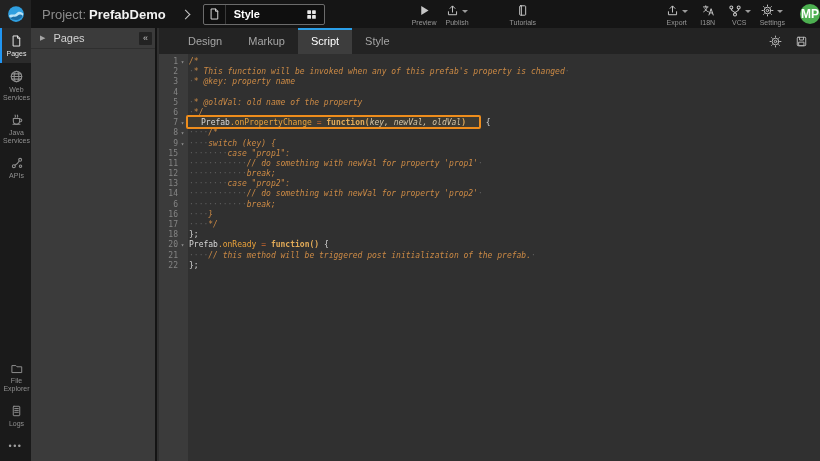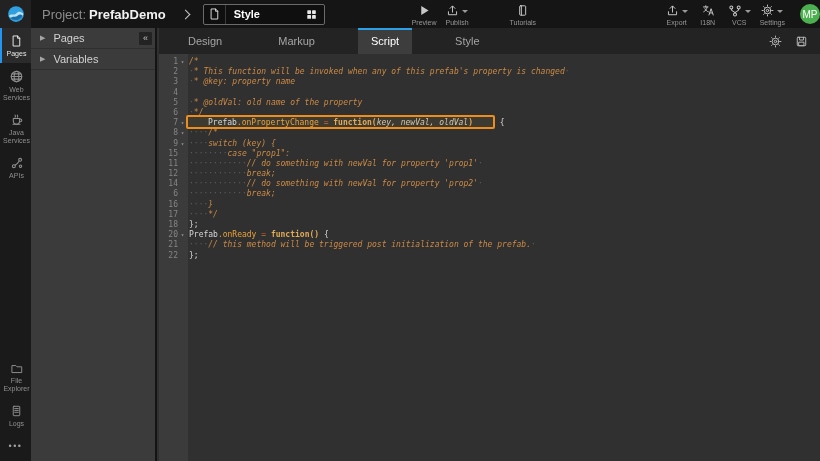--- a/index.html
+++ b/index.html
@@ -16,21 +16,21 @@
   .dd-icon{width:22px;height:100%;display:flex;align-items:center;justify-content:center;border-right:1px solid #3a3a3a;color:#d8d8d8;}
   .dd-label{flex:1;padding-left:8px;font-size:11px;font-weight:bold;color:#fff;}
   .dd-grid{width:24px;display:flex;align-items:center;justify-content:center;color:#e8e8e8;}
   .tb-group-left{display:flex;margin-left:84px;gap:3px;}
   .tb-group-right{display:flex;margin-left:auto;gap:3px;align-items:center;margin-right:7px;}
   .tb-btn{display:flex;flex-direction:column;align-items:center;min-width:28px;padding:2px 3px 1px;color:#c7c7c7;cursor:pointer;}
   .tb-btn .iconrow{display:flex;align-items:flex-start;height:14px;}
   .tb-btn .lbl{font-size:7px;color:#979797;margin-top:1px;white-space:nowrap;}
   .tb-btn.gap-before{margin-left:32px;}
   .caret{width:0;height:0;border-left:3px solid transparent;border-right:3px solid transparent;border-top:3.5px solid #9a9a9a;margin:6px 0 0 3px;}
-  .avatar{width:20px;height:20px;border-radius:50%;background:#4caf50;color:#fff;font-size:10px;font-weight:normal;display:flex;align-items:center;justify-content:center;margin-left:5px;flex:none;}
+  .avatar{width:20px;height:20px;border-radius:50%;background:#4caf50;color:#fff;font-size:12px;font-weight:bold;display:flex;align-items:center;justify-content:center;margin-left:5px;flex:none;}
   
   .sidebar{position:absolute;top:28px;left:0;bottom:0;width:31px;background:#1a1a1a;display:flex;flex-direction:column;z-index:4;}
   .sb-item{display:flex;flex-direction:column;align-items:center;padding:6px 0 5px;gap:2px;color:#8f8f8f;border-left:2px solid transparent;cursor:pointer;}
   .sb-item .sblbl{font-size:7px;line-height:1.15;text-align:center;width:30px;}
   .sb-item.active{background:#2b2b2b;border-left:2px solid #2196f3;color:#e6e6e6;}
   .sb-bottom{margin-top:auto;}
   .sb-more{color:#9f9f9f;font-size:9px;letter-spacing:1.5px;text-align:center;padding:8px 0 10px;cursor:pointer;}
   
   .panel{position:absolute;top:28px;left:31px;bottom:0;width:126px;background:#3b3b3b;border-right:2px solid #141414;z-index:3;}
   .panel-row{height:21px;display:flex;align-items:center;padding-left:9px;border-bottom:1px solid #2f2f2f;color:#d2d2d2;font-size:11px;cursor:pointer;}
@@ -51,21 +51,21 @@
   .lnwrap{width:19px;flex:none;text-align:right;color:#858585;font-size:8px;}
   .fold{display:inline-block;width:9px;flex:none;color:#8d8d8d;font-size:6px;text-align:center;cursor:pointer;}
   .codetxt{white-space:pre;padding-left:2px;}
   .t-ws{color:#5e5e5e;}
   .t-cm{color:#cc8a45;font-style:italic;}
   .t-plain{color:#d8d8d8;}
   .t-prop{color:#e9a23b;}
   .t-op{color:#cf6a2e;}
   .t-kw{color:#e2ab58;font-weight:bold;}
   .t-param{color:#d5c5a5;font-style:italic;}
-  .hlbox{display:inline-block;border:2px solid #ee8d1c;border-radius:2px;background:#3d3a32;padding:0 20px;height:14px;line-height:11px;margin:-3px 0 -2px -3px;position:relative;z-index:2;vertical-align:baseline;}
+  .hlbox{display:inline-block;border:2px solid #ee8d1c;border-radius:2px;background:#3d3a32;padding:0 13px;height:14px;line-height:11px;margin:-3px 0 -2px -3px;position:relative;z-index:2;vertical-align:baseline;}
 </style>
 </head>
 <body>
 
 <div class="topbar">
   <div class="logo-cell">
     <svg width="18" height="18" viewBox="0 0 16 16">
       <circle cx="8" cy="8" r="7" fill="#2f9fe0"></circle>
       <path d="M1.6 9.8 C4 6.6 6 10.2 8.6 7.2 C10.6 4.9 12.8 6.2 14.4 7.6 L14.2 9.4 C11 13.4 4.8 13.4 1.6 9.8 Z" fill="#b9e2f6"></path>
       <path d="M3 11.8 C5.4 9.4 7.4 11.6 9.6 9.4 C11.2 7.8 12.8 8.4 13.8 9.4 L13 11 C10.4 13.8 5.6 13.9 3 11.8 Z" fill="#1b6fa8"></path>
@@ -283,33 +283,29 @@
     <span>•••</span>
   </div>
 </div>
 
 <div class="panel">
   <div>
       <div class="panel-row">
         <span class="arr">▶</span>
         <span>Pages</span>
       </div>
-      <div class="panel-row">
-        <span class="arr">▶</span>
-        <span>Variables</span>
-      </div>
     </div>
   <div class="collapse-btn">
     <span>«</span>
   </div>
 </div>
 
 <div class="main">
   <div class="tabbar">
-    <div style="display:flex;gap:30px;">
+    <div style="display:flex;">
         <div class="tab">Design</div>
         <div class="tab">Markup</div>
         <div class="tab active">Script</div>
         <div class="tab">Style</div>
       </div>
     <div class="tab-actions">
         <span class="ticon"><span><svg width="13" height="13" viewBox="0 0 16 16">
               <g fill="none" stroke="currentColor" stroke-width="1.2" stroke-linecap="round" stroke-linejoin="round">
                 <circle cx="8" cy="8" r="4.1"></circle>
                 <circle cx="8" cy="8" r="1.5"></circle>
@@ -381,20 +377,25 @@
           <span class="lnwrap">11</span>
           <span class="fold"></span>
           <span class="codetxt"><span class="t-ws">············</span><span class="t-cm">// do something with newVal for property 'prop1'</span><span class="t-ws">·</span></span>
         </div>
         <div class="cl">
           <span class="lnwrap">12</span>
           <span class="fold"></span>
           <span class="codetxt"><span class="t-ws">············</span><span class="t-cm">break;</span></span>
         </div>
         <div class="cl">
+          <span class="lnwrap">13</span>
+          <span class="fold"></span>
+          <span class="codetxt"><span class="t-ws">········</span><span class="t-cm">case "prop2":</span></span>
+        </div>
+        <div class="cl">
           <span class="lnwrap">14</span>
           <span class="fold"></span>
           <span class="codetxt"><span class="t-ws">············</span><span class="t-cm">// do something with newVal for property 'prop2'</span><span class="t-ws">·</span></span>
         </div>
         <div class="cl">
           <span class="lnwrap">6</span>
           <span class="fold"></span>
           <span class="codetxt"><span class="t-ws">············</span><span class="t-cm">break;</span></span>
         </div>
         <div class="cl">

